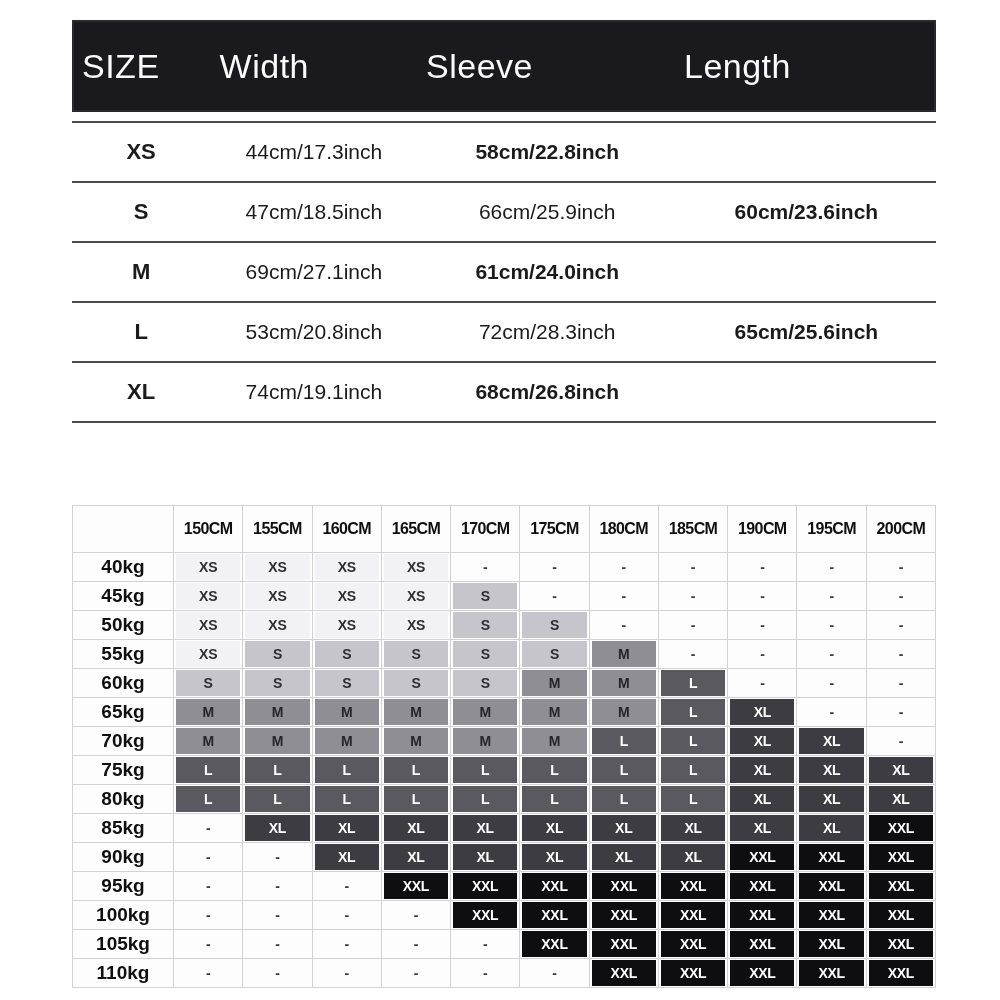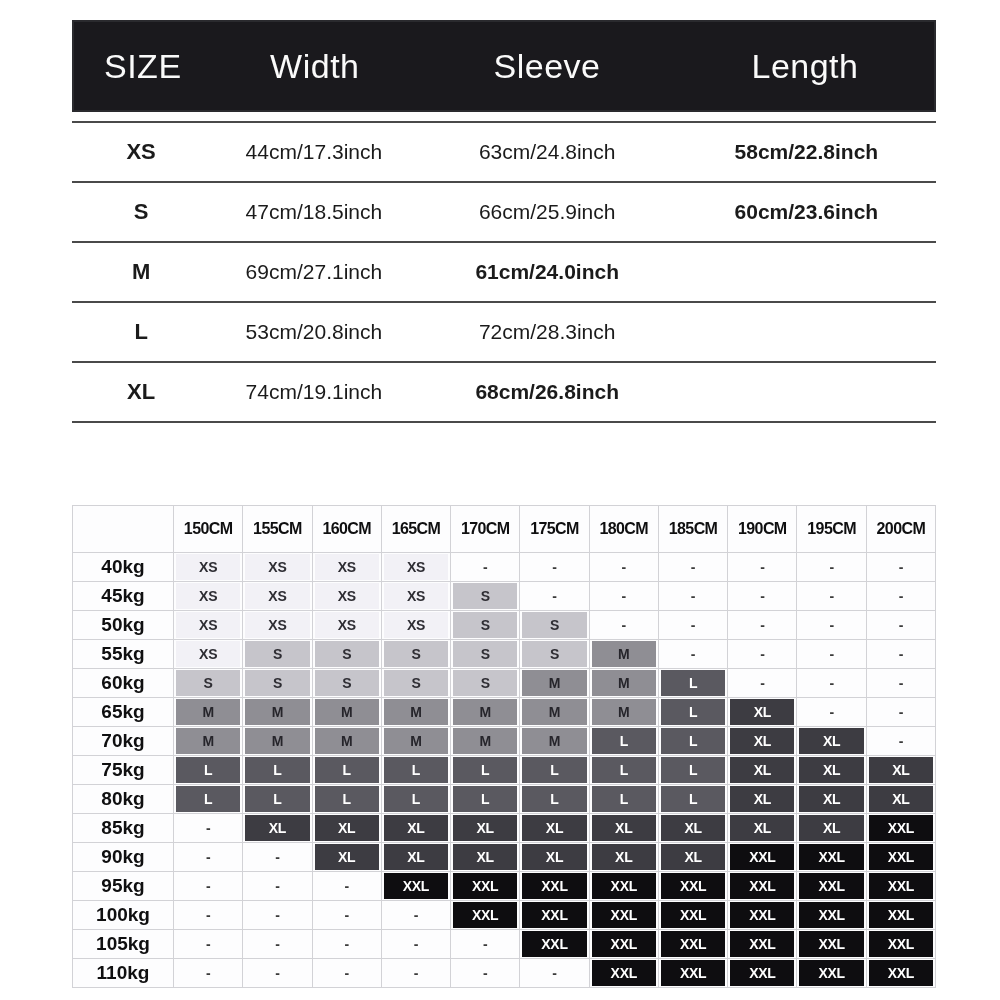--- a/index.html
+++ b/index.html
@@ -19,21 +19,21 @@
     height: 92px;
     background: #1a191d;
     border: 2px solid #2a2a2e;
     display: grid;
     grid-template-columns: 16% 24% 30% 30%;
     align-items: center;
     color: #fafafa;
     font-size: 34px;
     letter-spacing: 0.5px;
   }
-  .tt-header span { text-align: center; }
+  .tt-header span { text-align: left; padding-left: 8px; }
   .tt-divider { height: 2px; background: #4a4a4a; margin-top: 9px; }
   .tt-row {
     display: grid;
     grid-template-columns: 16% 24% 30% 30%;
     height: 60px;
     align-items: center;
     border-bottom: 2px solid #4a4a4a;
     font-size: 21px;
   }
   .tt-cell { text-align: center; white-space: nowrap; }
@@ -74,38 +74,38 @@
       <span>SIZE</span>
       <span>Width</span>
       <span>Sleeve</span>
       <span>Length</span>
     </div>
     <div class="tt-divider"></div>
     <div id="tt-rows">
         <div class="tt-row">
           <div class="tt-cell c0">XS</div>
           <div class="tt-cell c1">44cm/17.3inch</div>
-          <div class="tt-cell c2">63cm/24.8inch</div>
           <div class="tt-cell c3">58cm/22.8inch</div>
         </div>
         <div class="tt-row">
           <div class="tt-cell c0">S</div>
           <div class="tt-cell c1">47cm/18.5inch</div>
           <div class="tt-cell c2">66cm/25.9inch</div>
           <div class="tt-cell c3">60cm/23.6inch</div>
         </div>
         <div class="tt-row">
           <div class="tt-cell c0">M</div>
           <div class="tt-cell c2">69cm/27.1inch</div>
           <div class="tt-cell c3">61cm/24.0inch</div>
         </div>
         <div class="tt-row">
           <div class="tt-cell c0">L</div>
           <div class="tt-cell c1">53cm/20.8inch</div>
           <div class="tt-cell c2">72cm/28.3inch</div>
+          <div class="tt-cell c3">65cm/25.6inch</div>
         </div>
         <div class="tt-row">
           <div class="tt-cell c0">XL</div>
           <div class="tt-cell c2">74cm/19.1inch</div>
           <div class="tt-cell c3">68cm/26.8inch</div>
         </div>
       </div>
   </div>
 
   <div class="matrix" id="matrix">

